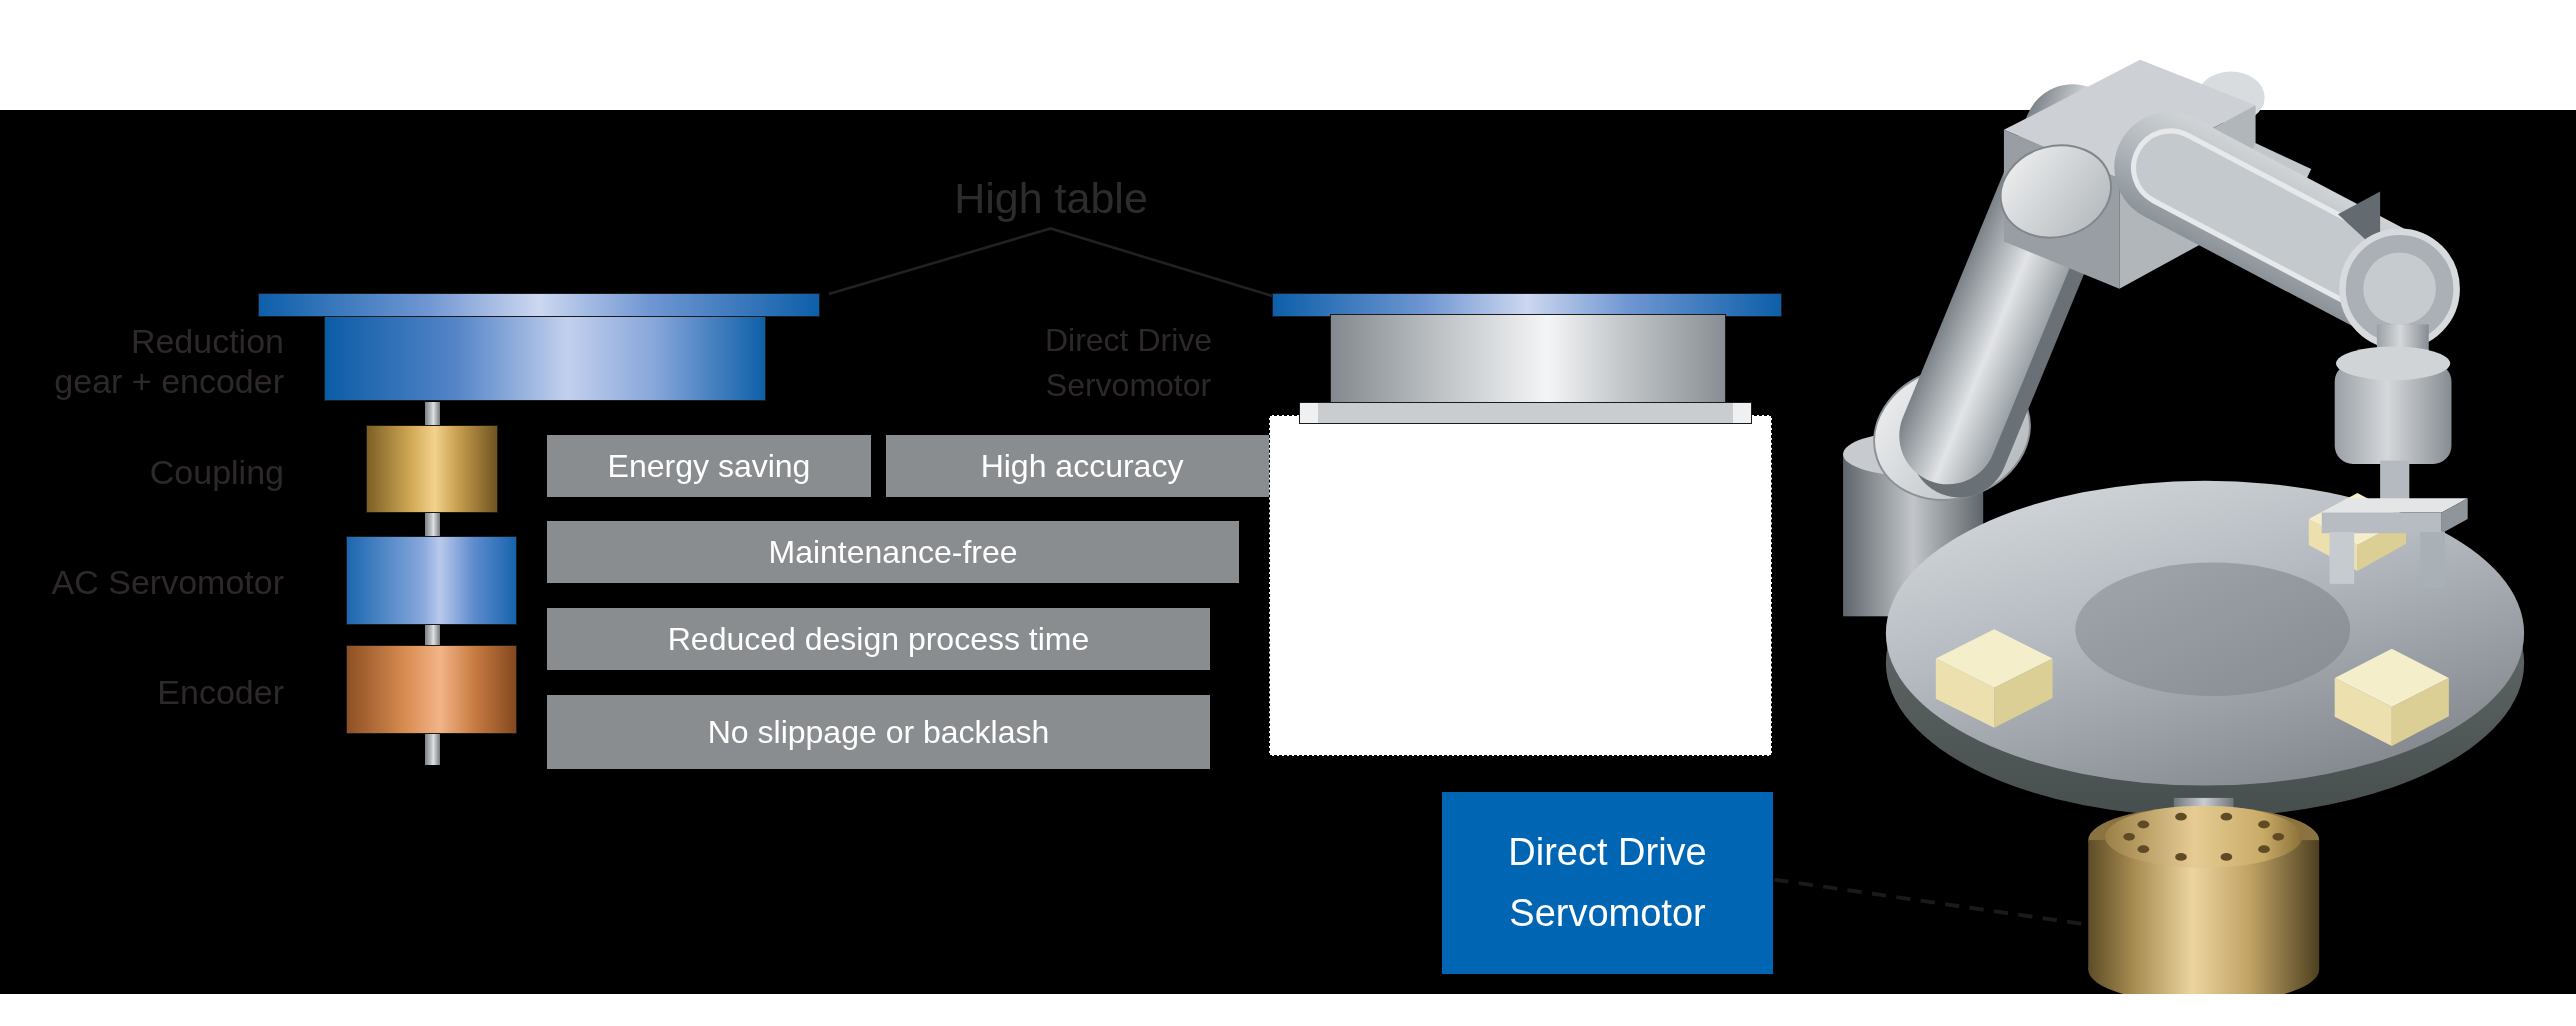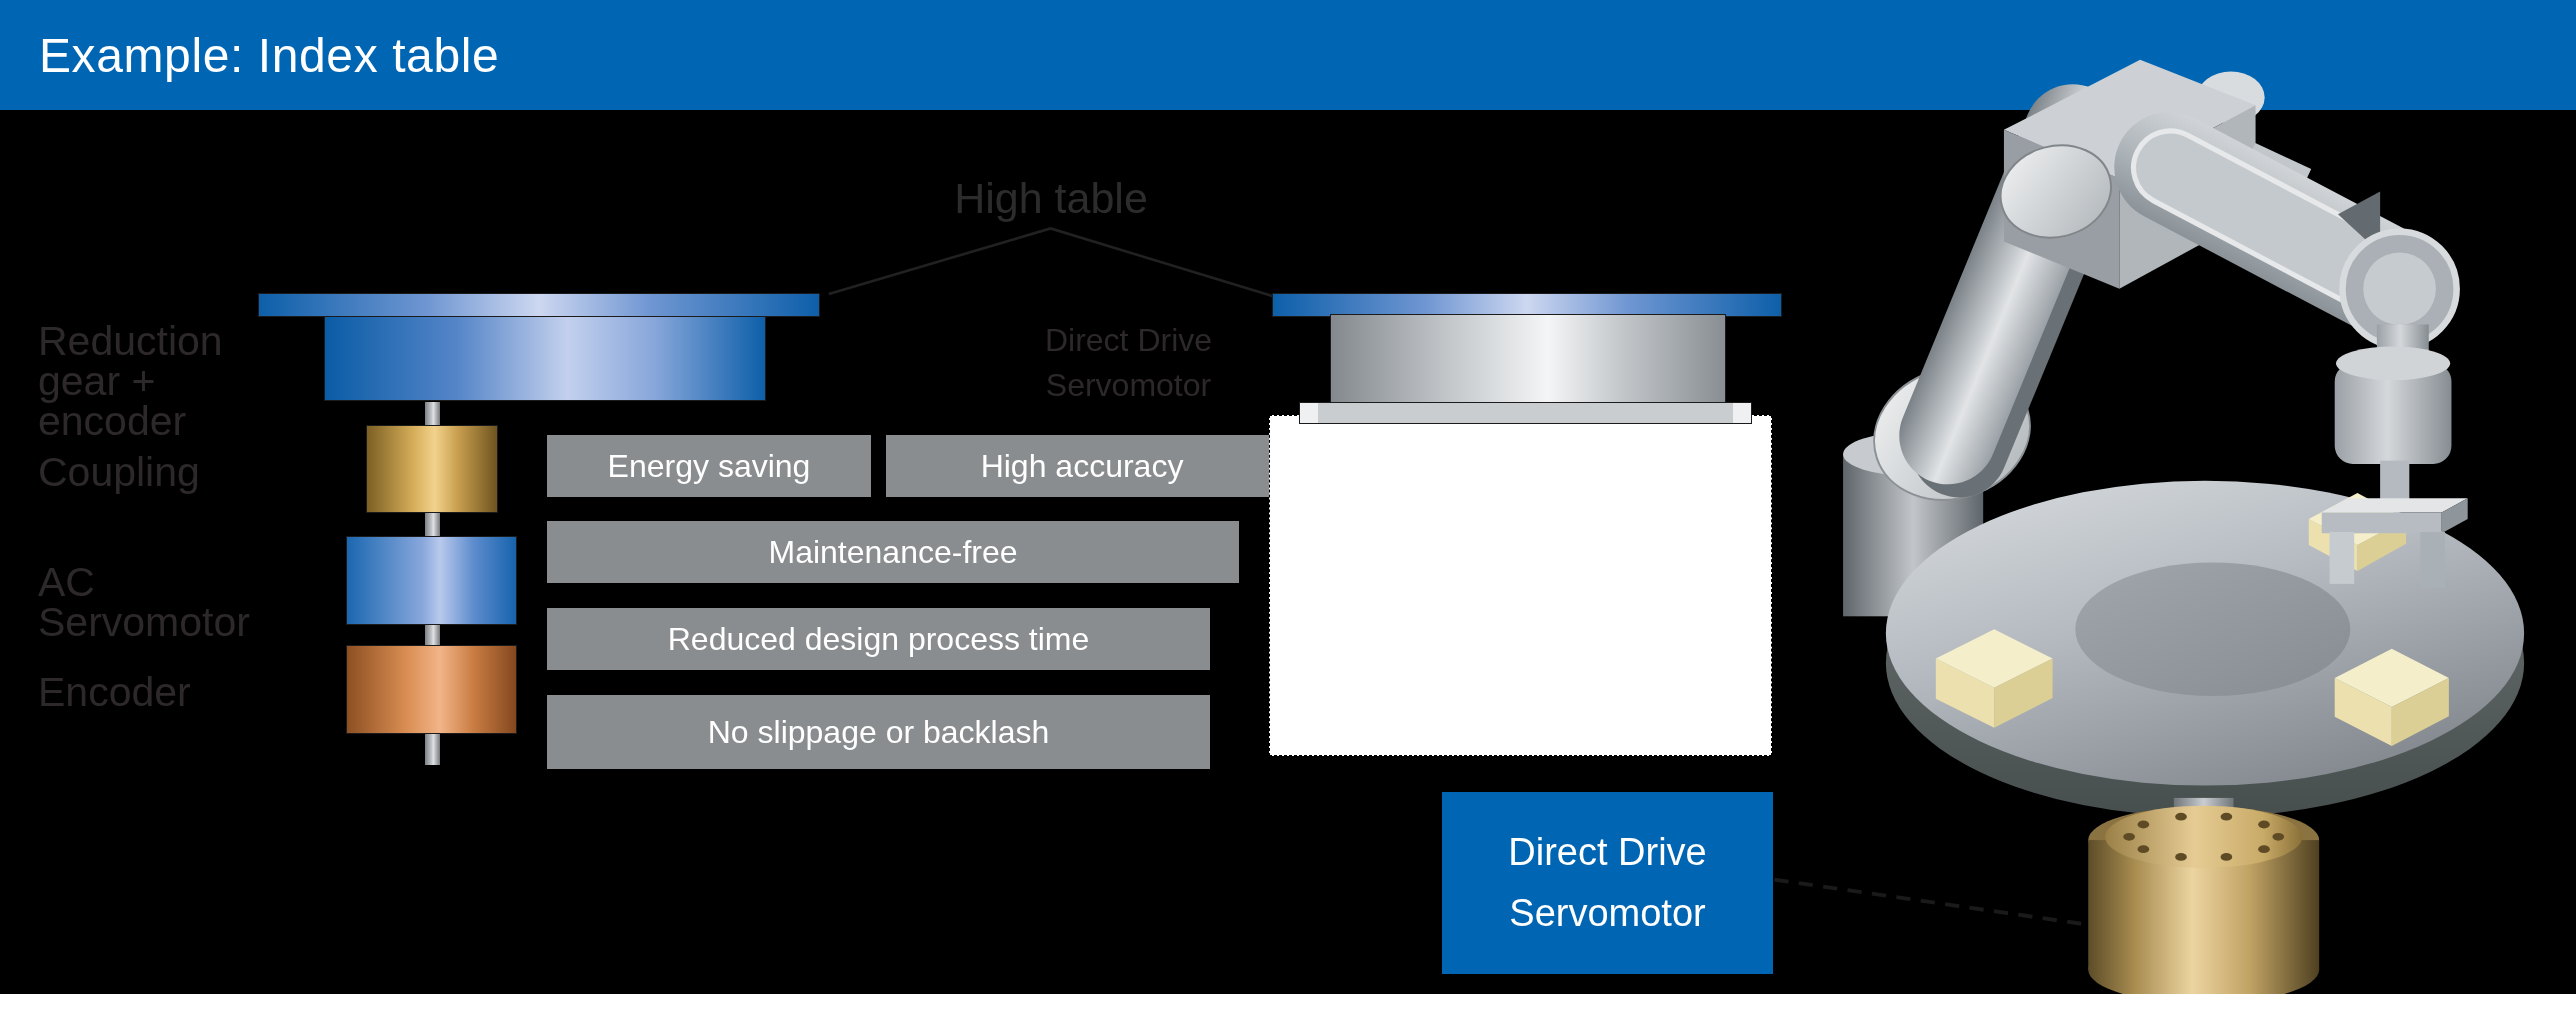--- a/index.html
+++ b/index.html
@@ -23,21 +23,21 @@
   .bigbox{left:324px;top:316px;width:440px;height:83px;border:1.9px solid #1b1b1b;z-index:2;
        background:linear-gradient(90deg,#0a5ca6 0%,#5585c8 30%,#c3d0ed 55%,#87a6da 75%,#0d5fa9 100%);}
   .shaft{left:425px;top:402px;width:15px;height:363px;z-index:1;
        background:linear-gradient(90deg,#7b8084,#c6c9cc 45%,#e0e2e4 55%,#75797d);}
   .coupling{left:366px;top:425px;width:130px;height:86px;border:1.9px solid #1b1b1b;z-index:2;
        background:linear-gradient(90deg,#7c5f24,#d4ac58 35%,#f2d28c 52%,#c89e4e 70%,#6f5420);}
   .acservo{left:346px;top:536px;width:169px;height:87px;border:1.9px solid #1b1b1b;z-index:2;
        background:linear-gradient(90deg,#1b67b0,#89a8dc 45%,#b9c9ec 55%,#5d8ccd 75%,#1763ae);}
   .encoder{left:346px;top:645px;width:169px;height:87px;border:1.9px solid #1b1b1b;z-index:2;
        background:linear-gradient(90deg,#8d4f22,#d98d52 35%,#f2b488 55%,#c97c42 75%,#84481e);}
-  .leftlabel{width:246px;left:38px;color:#2d282a;font-size:41px;line-height:40px;z-index:2;}
+  .leftlabel{width:246px;left:38px;text-align:right;color:#2d282a;font-size:34px;line-height:40px;z-index:2;}
 
   
   .benefit{background:#8a8d8f;color:#ffffff;font-size:32px;display:flex;align-items:center;
            justify-content:center;z-index:2;}
   .b1{left:547px;top:435px;width:324px;height:62px;}
   .b2{left:886px;top:435px;width:392px;height:62px;}
   .b3{left:547px;top:521px;width:692px;height:62px;}
   .b4{left:547px;top:608px;width:663px;height:62px;}
   .b5{left:547px;top:695px;width:663px;height:74px;}
 
@@ -59,23 +59,20 @@
 
   svg.lines{position:absolute;left:0;top:0;width:2576px;height:1027px;z-index:2;pointer-events:none;}
   svg.robot{position:absolute;left:1738px;top:0;width:838px;height:1027px;z-index:4;pointer-events:none;}
 </style>
 </head>
 <body>
 
 <div class="stage">
   <div class="canvas"></div>
 
-  <div class="header">
-    <div class="title">Example: Index table</div>
-  </div>
 
   <div class="abs heading">High table</div>
 
   <svg class="lines" viewBox="0 0 3972 1583" width="2576" height="1027">
     <polyline points="1278,453 1620,352 1968,458" fill="none" stroke="#212121" stroke-width="4"></polyline>
   </svg>
 
   <div class="abs shaft"></div>
   <div class="abs bar bar-left"></div>
   <div class="abs bigbox"></div>

